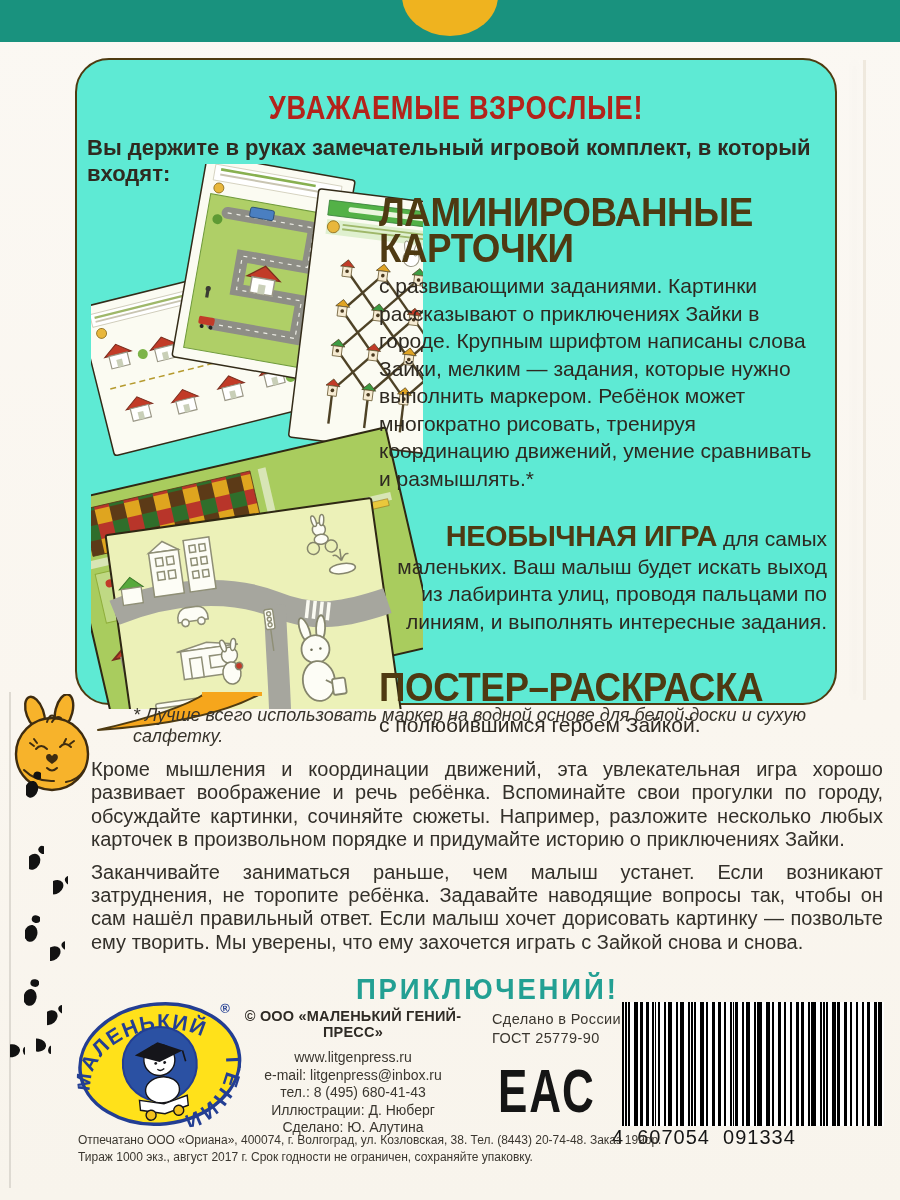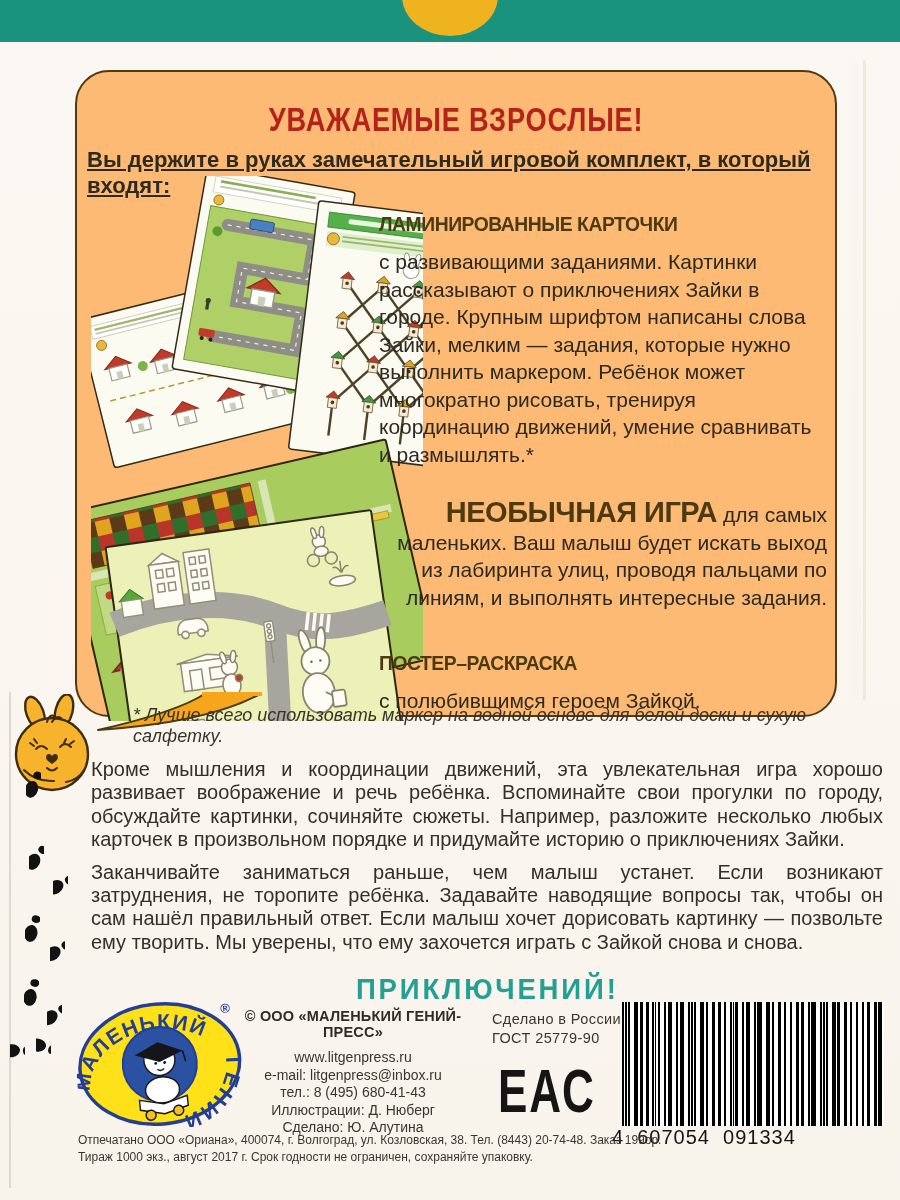--- a/index.html
+++ b/index.html
@@ -7,28 +7,28 @@
     width:900px;height:1200px;position:relative;overflow:hidden;
     background:linear-gradient(180deg,#FBF8F3 0%,#FAF6EF 60%,#F8F4EC 100%);
     font-family:"Liberation Sans",sans-serif;color:#2E2921;
   }
   .teal-band{position:absolute;left:0;top:0;width:900px;height:42px;background:#19927E;}
   .hang-tab{position:absolute;left:402px;top:-44px;width:96px;height:80px;border-radius:50%;background:#EFB31F;}
   .crease{position:absolute;right:34px;top:60px;width:3px;height:640px;background:#EFE9DE;box-shadow:-10px 0 8px rgba(0,0,0,0.03);}
   .scan-line{position:absolute;left:9px;top:692px;width:2px;height:496px;background:#DEDAD2;}
 
   
-  .bubble{position:absolute;left:75px;top:70px;width:758px;height:643px;background:#fdba74;
-    border:2px solid #4F3B11;border-radius:34px;text-decoration:underline;}
+  .bubble{position:absolute;left:75px;top:58px;width:758px;height:643px;background:#5eead4;
+    border:2px solid #4F3B11;border-radius:34px;}
   .bubble-title{margin:28px 0 0 0;text-align:center;color:#B3231B;font-size:34px;font-weight:700;letter-spacing:1px;}
   .bubble-title span{display:inline-block;transform:scaleX(0.8);}
   .bubble-intro{margin:8px 10px 0 10px;text-align:left;color:#2F2A20;font-size:22px;font-weight:600;}
   .cards{position:absolute;left:14px;top:104px;width:332px;height:545px;}
   .text-col{position:absolute;left:302px;top:134px;width:448px;}
-  .sec-heading{font-size:21px;line-height:36px;font-weight:700;color:#4E3A12;letter-spacing:-0.5px;}
+  .sec-heading{font-size:40px;line-height:36px;font-weight:700;color:#4E3A12;letter-spacing:-0.5px;}
   .sec-heading span{display:inline-block;transform:scaleX(0.92);transform-origin:left center;}
   .sec-body{margin-top:6px;font-size:21px;line-height:27.5px;color:#2E2921;}
   .sec2{margin-top:30px;font-size:21px;line-height:27.5px;color:#2E2921;text-align:right;}
   .inline-heading{font-size:29px;font-weight:700;color:#4E3A12;line-height:1;margin-right:6px;letter-spacing:-0.5px;}
   .sec3{margin-top:34px;}
 
   .tail{position:absolute;left:90px;top:692px;width:180px;height:44px;}
   .bunny{position:absolute;left:4px;top:694px;width:100px;height:104px;}
 
   .lower-text{position:absolute;left:91px;top:705px;width:792px;}

